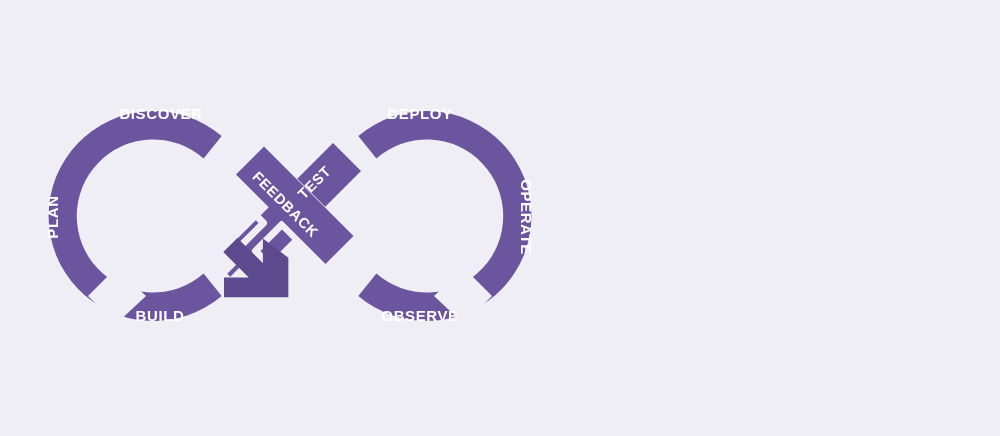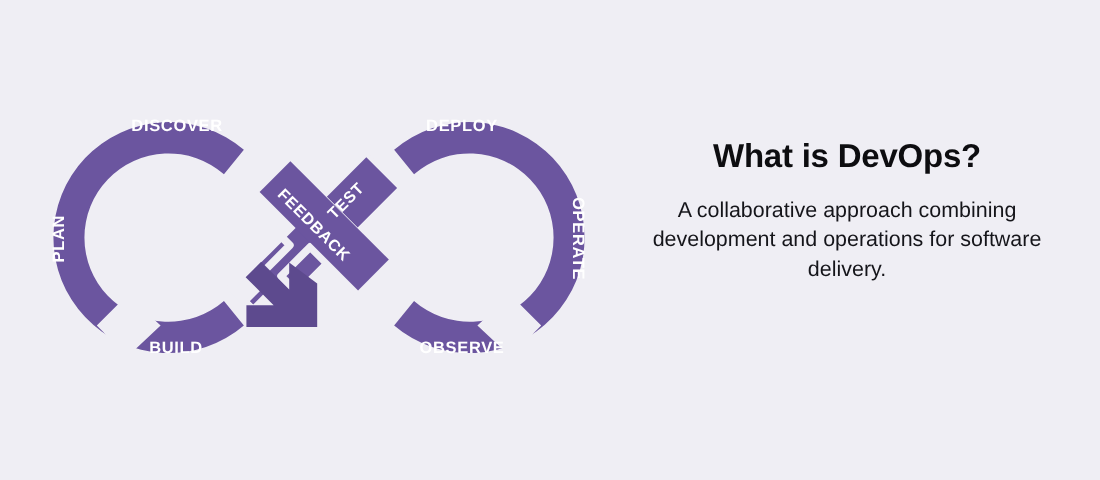--- a/index.html
+++ b/index.html
@@ -173,18 +173,14 @@
       <text class="seg-label" x="501" y="139" text-anchor="middle" transform="rotate(90 501 139)">OPERATE</text>
 
       <text class="seg-label" x="400" y="243" text-anchor="middle">OBSERVE</text>
 
       <text class="band-label" x="298" y="108" text-anchor="middle" transform="rotate(-45 298 108)">TEST</text>
 
       <text class="band-label" x="262" y="130" text-anchor="middle" transform="rotate(45 262 130)">FEEDBACK</text>
     </svg>
   </div>
 
-  <div class="text-panel">
-    <h1 class="headline">What is DevOps?</h1>
-    <p class="subcopy">A collaborative approach combining development and operations for software delivery.</p>
-  </div>
 
 </div>
 
 </body></html>

